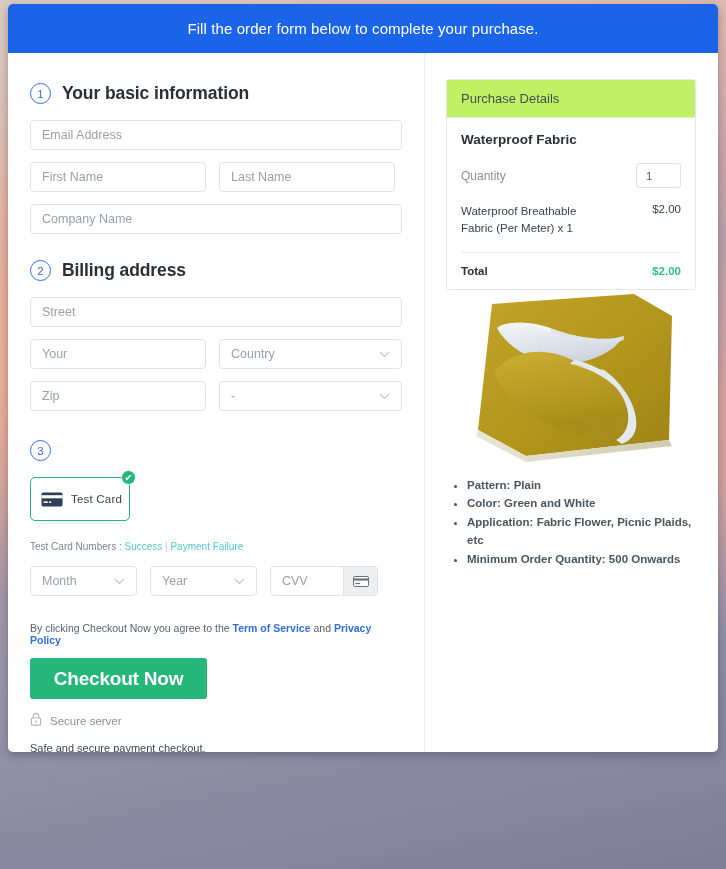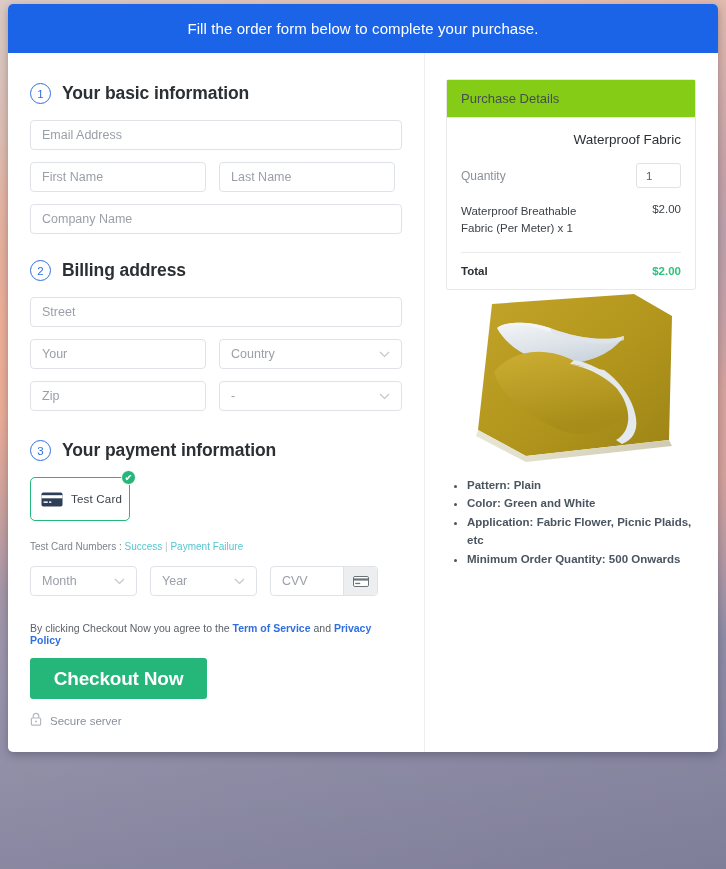--- a/index.html
+++ b/index.html
@@ -100,25 +100,25 @@
     width: 177px; height: 41px; background: #25b77a; border: none; border-radius: 3px;
     color: #fff; font-size: 19px; font-weight: 700; letter-spacing: -.2px;
     font-family: "Liberation Sans", sans-serif; cursor: pointer;
   }
   .secure { display: flex; align-items: center; gap: 8px; margin: 13px 0 12px 0; }
   .secure span.t { font-size: 11.5px; color: #8a9099; }
   .safe { font-size: 11px; color: #40464c; }
 
   .pd-card { border: 1px solid #e6e8ea; border-radius: 3px; }
   .pd-head {
-    background: #84cc16; border-bottom: 1px solid #e6e8ea;
+    background: #bef264; border-bottom: 1px solid #e6e8ea;
     padding: 11px 14px; font-size: 13px; color: #474d53;
   }
   .pd-body { padding: 14px 14px 12px 14px; }
-  .pd-prod { font-size: 13.5px; font-weight: 400; color: #2b3034; margin-bottom: 16px; text-align: right; }
+  .pd-prod { font-size: 13.5px; font-weight: 700; color: #2b3034; margin-bottom: 16px; }
   .pd-qty { display: flex; align-items: center; justify-content: space-between; margin-bottom: 15px; }
   .pd-qty .lbl { font-size: 12px; color: #8a9099; }
   .qty-box {
     width: 45px; height: 25px; border: 1px solid #dfe2e6; border-radius: 3px;
     display: flex; align-items: center; padding-left: 9px; box-sizing: border-box;
     font-size: 11.5px; color: #5b6167;
   }
   .pd-line { display: flex; justify-content: space-between; gap: 10px; padding-bottom: 14px; border-bottom: 1px solid #e8eaec; }
   .pd-line .desc { font-size: 11.5px; color: #3b4248; line-height: 1.5; max-width: 140px; }
   .pd-line .amt { font-size: 11.5px; color: #3b4248; white-space: nowrap; }
@@ -207,21 +207,20 @@
           <span class="chev">
             <svg width="11" height="7" viewBox="0 0 11 7">
                 <path d="M1 1l4.5 4.5L10 1" fill="none" stroke="#c2c7ce" stroke-width="1.2"></path>
               </svg>
           </span>
         </div>
       </div>
 
       <div class="step-head" style="margin-top:29px;">
         <div class="step-num">3</div>
-        <div class="step-title">Your payment information</div>
       </div>
 
       <div class="card-tile">
         <span class="cc-glyph">
           <svg width="22" height="15" viewBox="0 0 22 15">
             <rect x="0.5" y="0.5" width="21" height="14" rx="1.8" fill="#2e3e57"></rect>
             <rect x="0.5" y="3.2" width="21" height="3.1" fill="#ffffff"></rect>
             <rect x="2.6" y="9.4" width="4.2" height="1.5" fill="#ffffff"></rect>
             <rect x="8.1" y="9.4" width="2.2" height="1.5" fill="#ffffff"></rect>
           </svg>
@@ -280,20 +279,21 @@
         <span>
           <svg width="12" height="14" viewBox="0 0 12 14">
             <path d="M3.2 6V4.2a2.8 2.8 0 0 1 5.6 0V6" fill="none" stroke="#b4b9bf" stroke-width="1.2"></path>
             <rect x="1.4" y="6" width="9.2" height="7.2" rx="1" fill="none" stroke="#b4b9bf" stroke-width="1.2"></rect>
             <circle cx="6" cy="9.6" r="1" fill="#b4b9bf"></circle>
           </svg>
         </span>
         <span class="t">Secure server</span>
       </div>
 
+      <div class="safe">Safe and secure payment checkout.</div>
     </div>
 
     <div class="col-divider"></div>
 
     <div class="col-right">
 
       <div class="pd-card">
         <div class="pd-head">Purchase Details</div>
         <div class="pd-body">
           <div class="pd-prod">Waterproof Fabric</div>

